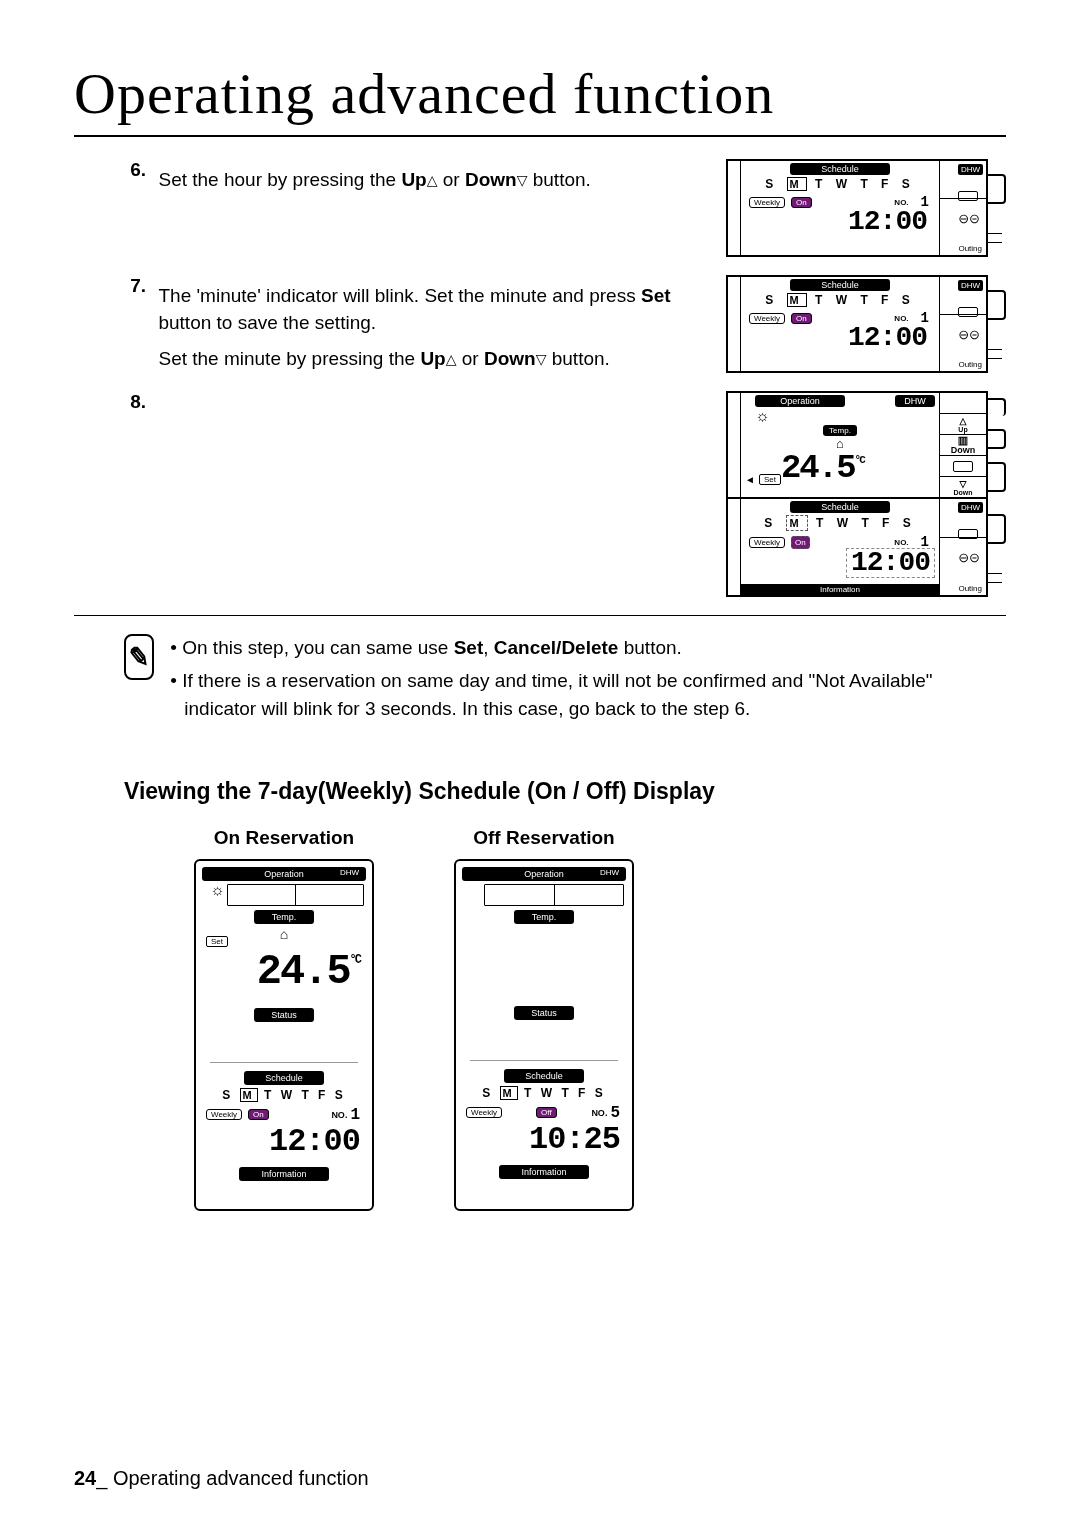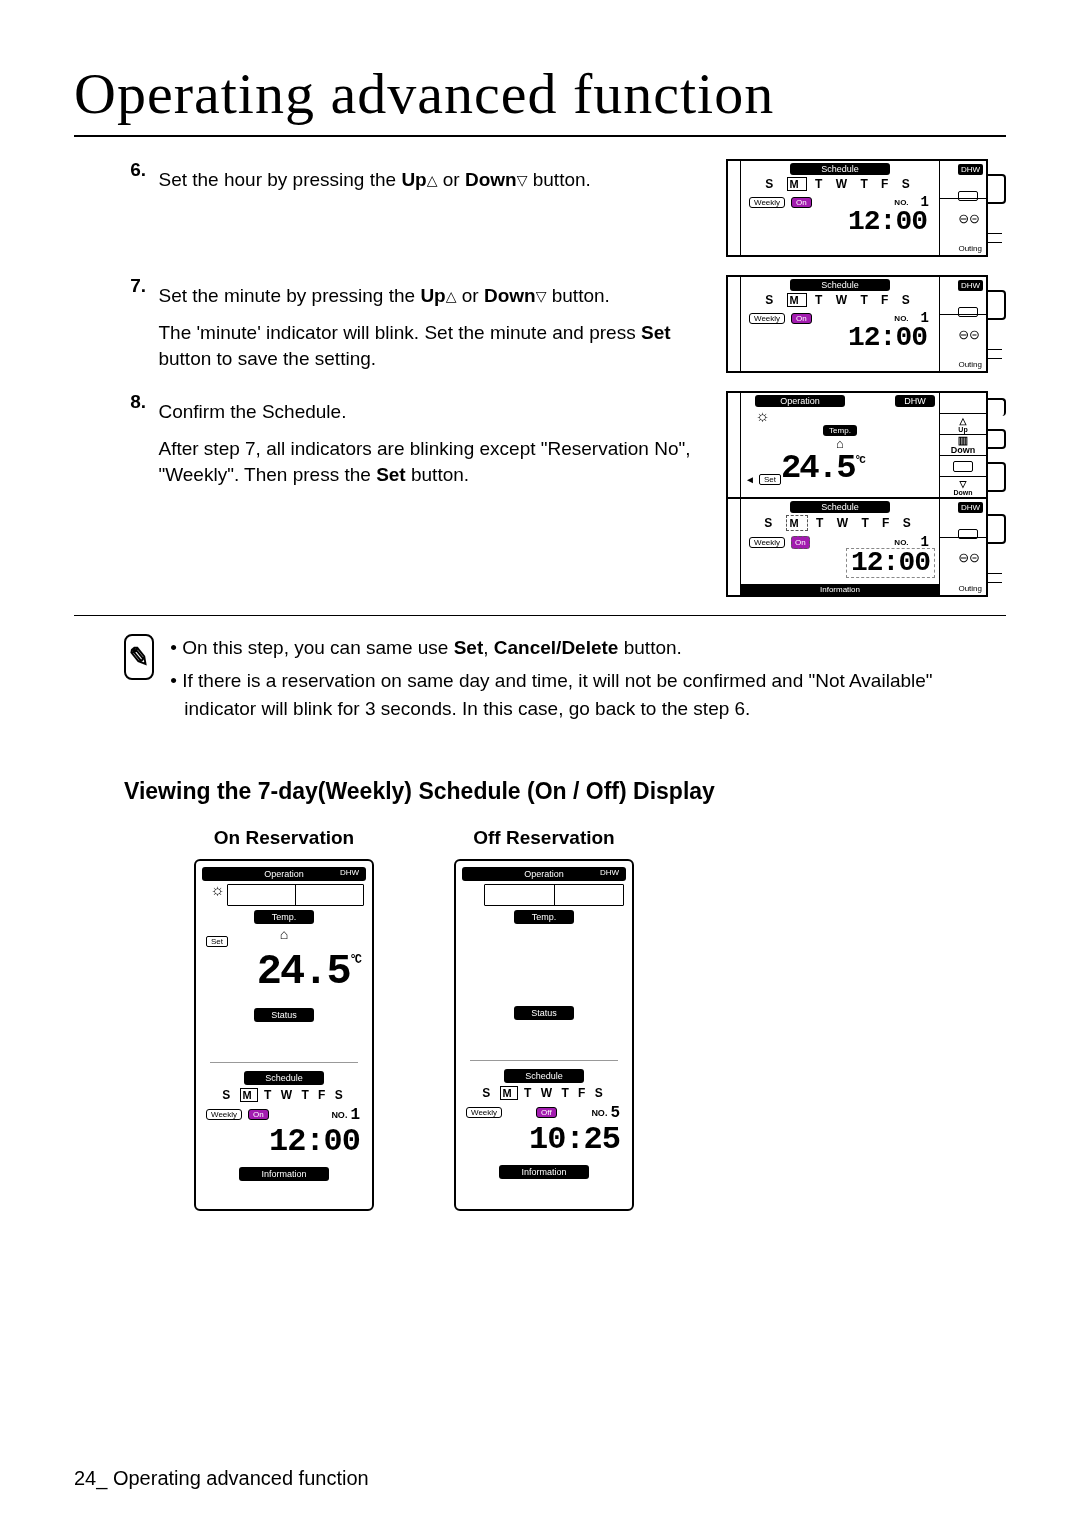--- a/index.html
+++ b/index.html
@@ -77,21 +77,21 @@
   .lcd-right { width: 46px; border-left: 1.5px solid #000; display:flex; flex-direction:column; }
   .lcd-right-top { flex:1; border-bottom:1.5px solid #000; display:flex; align-items:center; justify-content:center; font-size:8px;}
   .lcd-right-bot { flex:1.5; position: relative;}
 
   .bar { background:#000; color:#fff; font-size:9px; text-align:center; padding:1px 0; border-radius:3px;}
   .schedule-bar { width: 100px; margin: 0 auto; }
   .days-row { text-align:center; font-size:12px; letter-spacing:5px; margin-top:2px; font-weight:bold;}
   .day-box { border:1.5px solid #000; padding:0 2px; display:inline-block; line-height:12px; font-size:11px;}
   .weekly-row { display:flex; align-items:center; gap:6px; margin-top:3px; padding-left:4px;}
   .pill { border:1.2px solid #000; font-size:8px; padding:0 4px; border-radius:3px;}
-  .pill-fill { background:#a21caf; color:#fff; border:1.2px solid #000; font-size:8px; padding:0 4px; border-radius:3px;}
+  .pill-fill { background:#701a75; color:#fff; border:1.2px solid #000; font-size:8px; padding:0 4px; border-radius:3px;}
   .no-label { font-size:8px; font-weight:bold;}
   .seg-time { font-family: 'Courier New', monospace; font-size:28px; font-weight:900; letter-spacing:-1px; text-align:right; padding-right:8px; line-height:1; margin-top:-2px;}
   .seg-temp { font-family: 'Courier New', monospace; font-size:40px; font-weight:900; letter-spacing:-2px; text-align:center; line-height:1;}
 
   .dhw-pill { background:#000; color:#fff; font-size:8px; padding:1px 3px; border-radius:2px; position:absolute; top:3px; right:3px;}
   .outing-label { position:absolute; bottom:2px; right:4px; font-size:8px;margin-top:44px;}
   .car-icon { position:absolute; top:12px; right:6px; font-size:13px;}
   .rect-icon { position:absolute; top:30px; right:8px; width:18px; height:8px; border:1.5px solid #000; border-radius:2px;}
 
   .lcd-op {
@@ -154,21 +154,21 @@
   .fl-weekly-row { display:flex; align-items:center; gap:6px; margin-top:4px; padding-left:4px;}
   .fl-time { font-family:'Courier New', monospace; font-size:32px; font-weight:900; text-align:right; padding-right:6px; line-height:1.1; letter-spacing:-1px;}
   .fl-temp { font-family:'Courier New', monospace; font-size:42px; font-weight:900; text-align:right; padding-right:6px; line-height:1.2; letter-spacing:-2px;}
   .fl-temp .degc2 { font-size:12px; vertical-align:20px;}
   .fl-sun { font-size:16px; padding-left:8px;}
   .fl-set-row {display:flex; align-items:center; gap:6px; padding-left:4px; margin-top:-6px;}
   .fl-no { font-size:9px; font-weight:bold; margin-left:auto; margin-right:6px; display:flex; align-items:center; gap:3px;}
   .fl-no .seg1 { font-family:'Courier New', monospace; font-size:16px; font-weight:900;}
 
   .footer { position:absolute; bottom:42px; left:74px; font-size:20px;}
-  .footer b { font-weight:normal;}
+  .footer b { font-weight:bold;}
 
   .lcd-stack { display:flex; flex-direction:column; gap:0;}
   .lcd-stack .lcd, .lcd-stack .lcd-op { border-top-width:2px;}
   .side-attach { display:flex;}
   .side-attach-right { display:flex; flex-direction:column; justify-content:space-around; padding-left:0;}
   .side-attach-right .sbox { border:2px solid #000; border-left:none; width:16px; height:26px; border-top-right-radius:4px; border-bottom-right-radius:4px;}
   .info-bar-bottom { position:absolute; bottom:0; left:0; right:0; background:#000; color:#fff; font-size:8px; text-align:center; padding:1px 0;}
   .dotted-box { border:1px dashed #555; padding:1px 3px;}
 </style>
 </head>
@@ -218,24 +218,24 @@
         <div style="height:8px; border-top:1.5px solid #000; border-bottom:1.5px solid #000; width:14px;"></div>
       </div>
     </div>
   </div>
 
   <div class="step-row">
     <div class="step-text">
       <span class="step-num">7.</span>
       <span class="step-body">
         <p>
-          <span>Set the minute by pressing the </span><b>Up</b><span class="tri-up"></span><span> or </span><b>Down</b><span class="tri-down"></span><span> button.</span>
+          <span>The 'minute' indicator will blink. Set the minute and press </span><b>Set</b><span> button to save the setting.</span>
         </p>
         <p>
-          <span>The 'minute' indicator will blink. Set the minute and press </span><b>Set</b><span> button to save the setting.</span>
+          <span>Set the minute by pressing the </span><b>Up</b><span class="tri-up"></span><span> or </span><b>Down</b><span class="tri-down"></span><span> button.</span>
         </p>
       </span>
     </div>
     <div class="side-attach">
       <div class="lcd">
         <div class="lcd-left-strip"></div>
         <div class="lcd-main">
           <div class="bar schedule-bar">Schedule</div>
           <div class="days-row">
             <span>S </span><span class="day-box">M</span><span> T W T F S</span>
@@ -262,26 +262,20 @@
       <div class="side-attach-right">
         <div class="sbox"></div>
         <div style="height:8px; border-top:1.5px solid #000; border-bottom:1.5px solid #000; width:14px;"></div>
       </div>
     </div>
   </div>
 
   <div class="step-row" style="align-items:flex-start;">
     <div class="step-text">
       <span class="step-num">8.</span>
-      <span class="step-body">
-        <p><span>Confirm the Schedule.</span></p>
-        <p>
-          <span>After step 7, all indicators are blinking except "Reservation No", "Weekly". Then press the </span><b>Set</b><span> button.</span>
-        </p>
-      </span>
     </div>
     <div class="lcd-stack">
       <div class="side-attach">
         <div class="lcd-op">
           <div class="lcd-left-strip"></div>
           <div class="lcd-main" style="position:relative;">
             <div style="display:flex; align-items:center;">
               <div class="bar op-bar">Operation</div>
               <div class="bar" style="width:40px; margin-left:auto;">DHW</div>
             </div>

